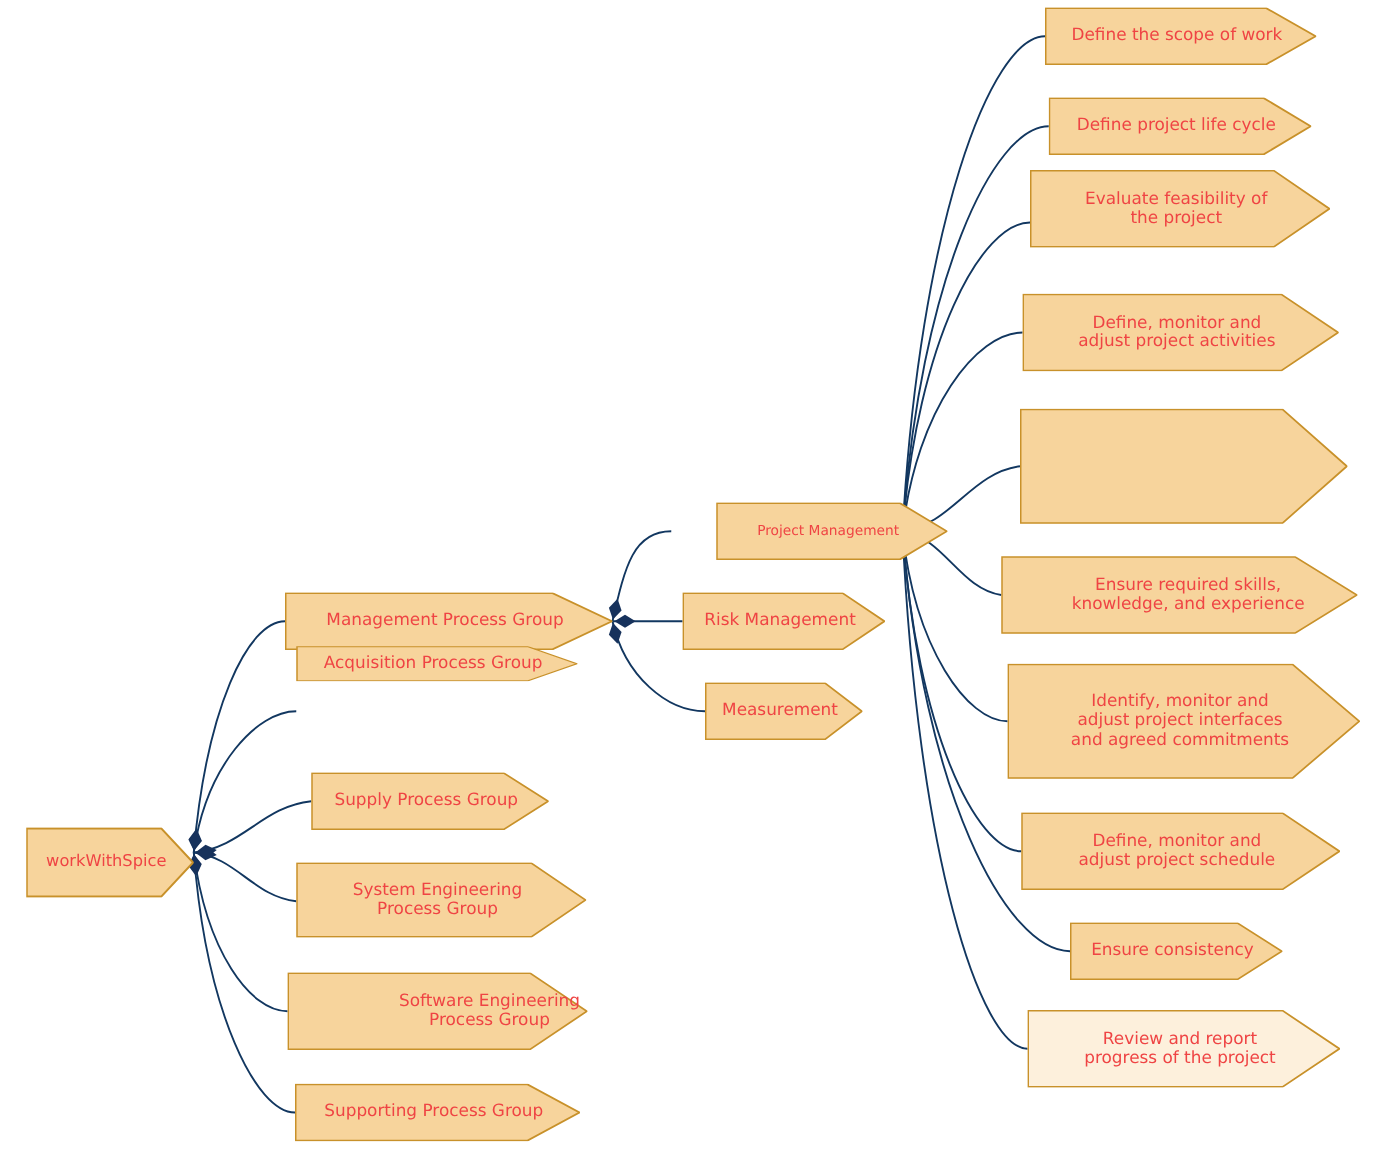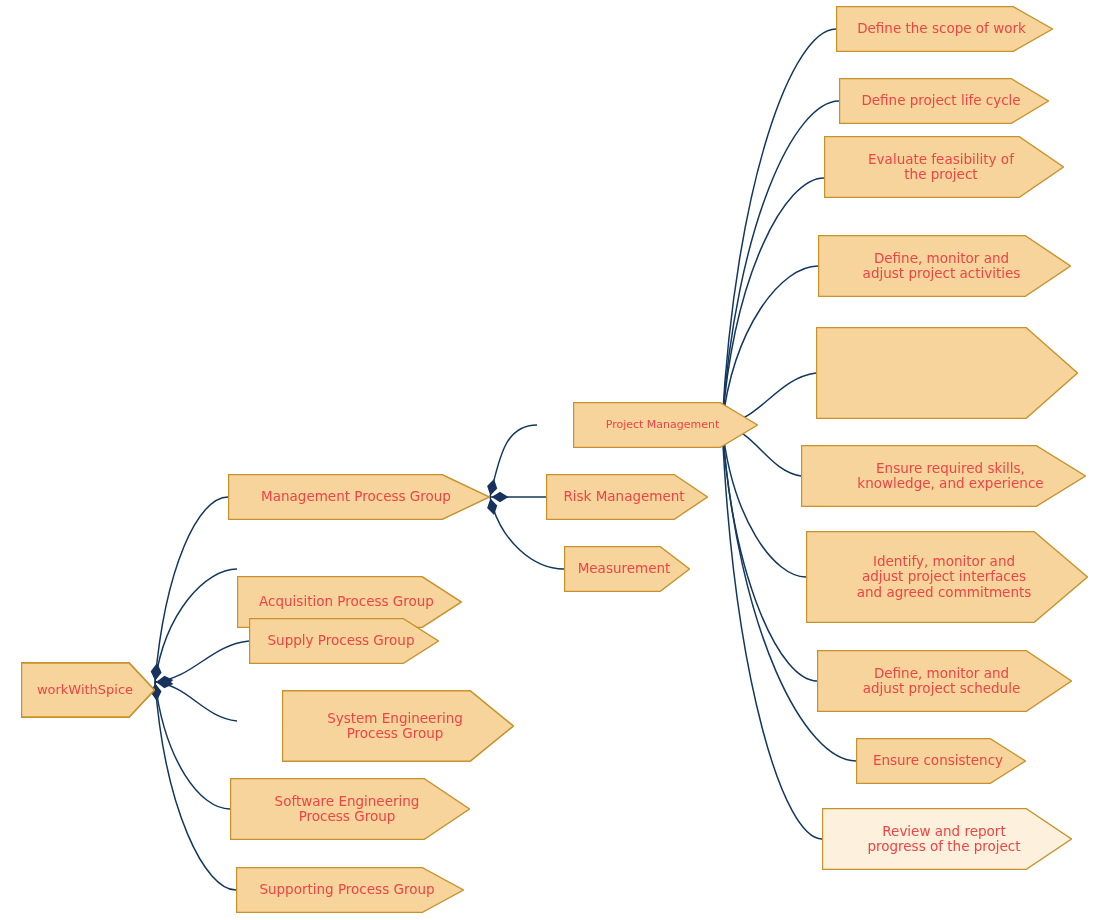--- a/index.html
+++ b/index.html
@@ -93,31 +93,31 @@
       <path d="M 722 425 C 734 681.6800000000001, 784 839, 822 839" fill="none" stroke="#123760" stroke-width="1.5"></path>
       <polygon points="0,-5.2 8.5,0 0,5.2 -8.5,0" fill="#17325c" transform="translate(722.4669981153,434.989089686268) rotate(87.32332437875908)"></polygon>
     </svg>
   <div id="node-layer">
       <div class="node" style="left: 21px; top: 662px; width: 134px; height: 56px; font-size: 13px;"><svg class="node-bg" viewBox="0 0 134 40" preserveAspectRatio="none">
           <polygon points="0.5,0.5 108,0.5 133.5,20 108,39.5 0.5,39.5" fill="#f7d49c" stroke="#c8912a" stroke-width="1.4"></polygon>
         </svg><span class="node-label">workWithSpice</span></div>
       <div class="node" style="left: 228px; top: 474px; width: 262px; height: 46px; font-size: 13.5px;"><svg class="node-bg" viewBox="0 0 262 46" preserveAspectRatio="none">
           <polygon points="0.5,0.5 214,0.5 261.5,23 214,45.5 0.5,45.5" fill="#f7d49c" stroke="#c8912a" stroke-width="1.4"></polygon>
         </svg><span class="node-label">Management Process Group</span></div>
-      <div class="node" style="left: 237px; top: 576px; width: 225px; height: 52px; font-size: 13.5px;"><svg class="node-bg" viewBox="0 0 225 46" preserveAspectRatio="none">
+      <div class="node" style="left: 237px; top: 517px; width: 225px; height: 28px; font-size: 13.5px;"><svg class="node-bg" viewBox="0 0 225 46" preserveAspectRatio="none">
           <polygon points="0.5,0.5 185,0.5 224.5,23 185,45.5 0.5,45.5" fill="#f7d49c" stroke="#c8912a" stroke-width="1.4"></polygon>
         </svg><span class="node-label">Acquisition Process Group</span></div>
       <div class="node" style="left: 249px; top: 618px; width: 190px; height: 46px; font-size: 13.5px;"><svg class="node-bg" viewBox="0 0 190 46" preserveAspectRatio="none">
           <polygon points="0.5,0.5 154,0.5 189.5,23 154,45.5 0.5,45.5" fill="#f7d49c" stroke="#c8912a" stroke-width="1.4"></polygon>
         </svg><span class="node-label">Supply Process Group</span></div>
-      <div class="node" style="left: 237px; top: 690px; width: 232px; height: 72px; font-size: 13.5px; margin-left: 45px;"><svg class="node-bg" viewBox="0 0 232 62" preserveAspectRatio="none">
+      <div class="node" style="left: 237px; top: 690px; width: 232px; height: 60px; font-size: 13.5px;"><svg class="node-bg" viewBox="0 0 232 62" preserveAspectRatio="none">
           <polygon points="0.5,0.5 188,0.5 231.5,31 188,61.5 0.5,61.5" fill="#f7d49c" stroke="#c8912a" stroke-width="1.4"></polygon>
         </svg><span class="node-label">System Engineering
 Process Group</span></div>
-      <div class="node" style="left: 230px; top: 778px; width: 240px; height: 62px; font-size: 13.5px;"><svg class="node-bg" viewBox="0 0 240 62" preserveAspectRatio="none">
+      <div class="node" style="left: 230px; top: 778px; width: 240px; height: 62px; font-size: 13.5px; justify-content: flex-end;"><svg class="node-bg" viewBox="0 0 240 62" preserveAspectRatio="none">
           <polygon points="0.5,0.5 194,0.5 239.5,31 194,61.5 0.5,61.5" fill="#f7d49c" stroke="#c8912a" stroke-width="1.4"></polygon>
         </svg><span class="node-label">Software Engineering
 Process Group</span></div>
       <div class="node" style="left: 236px; top: 867px; width: 228px; height: 46px; font-size: 13.5px;"><svg class="node-bg" viewBox="0 0 228 46" preserveAspectRatio="none">
           <polygon points="0.5,0.5 186,0.5 227.5,23 186,45.5 0.5,45.5" fill="#f7d49c" stroke="#c8912a" stroke-width="1.4"></polygon>
         </svg><span class="node-label">Supporting Process Group</span></div>
       <div class="node" style="left: 537px; top: 402px; width: 185px; height: 46px; font-size: 11px; margin-left: 36px;"><svg class="node-bg" viewBox="0 0 185 46" preserveAspectRatio="none">
           <polygon points="0.5,0.5 147,0.5 184.5,23 147,45.5 0.5,45.5" fill="#f7d49c" stroke="#c8912a" stroke-width="1.4"></polygon>
         </svg><span class="node-label">Project Management</span></div>
       <div class="node" style="left: 546px; top: 474px; width: 162px; height: 46px; font-size: 13.5px;"><svg class="node-bg" viewBox="0 0 162 46" preserveAspectRatio="none">

